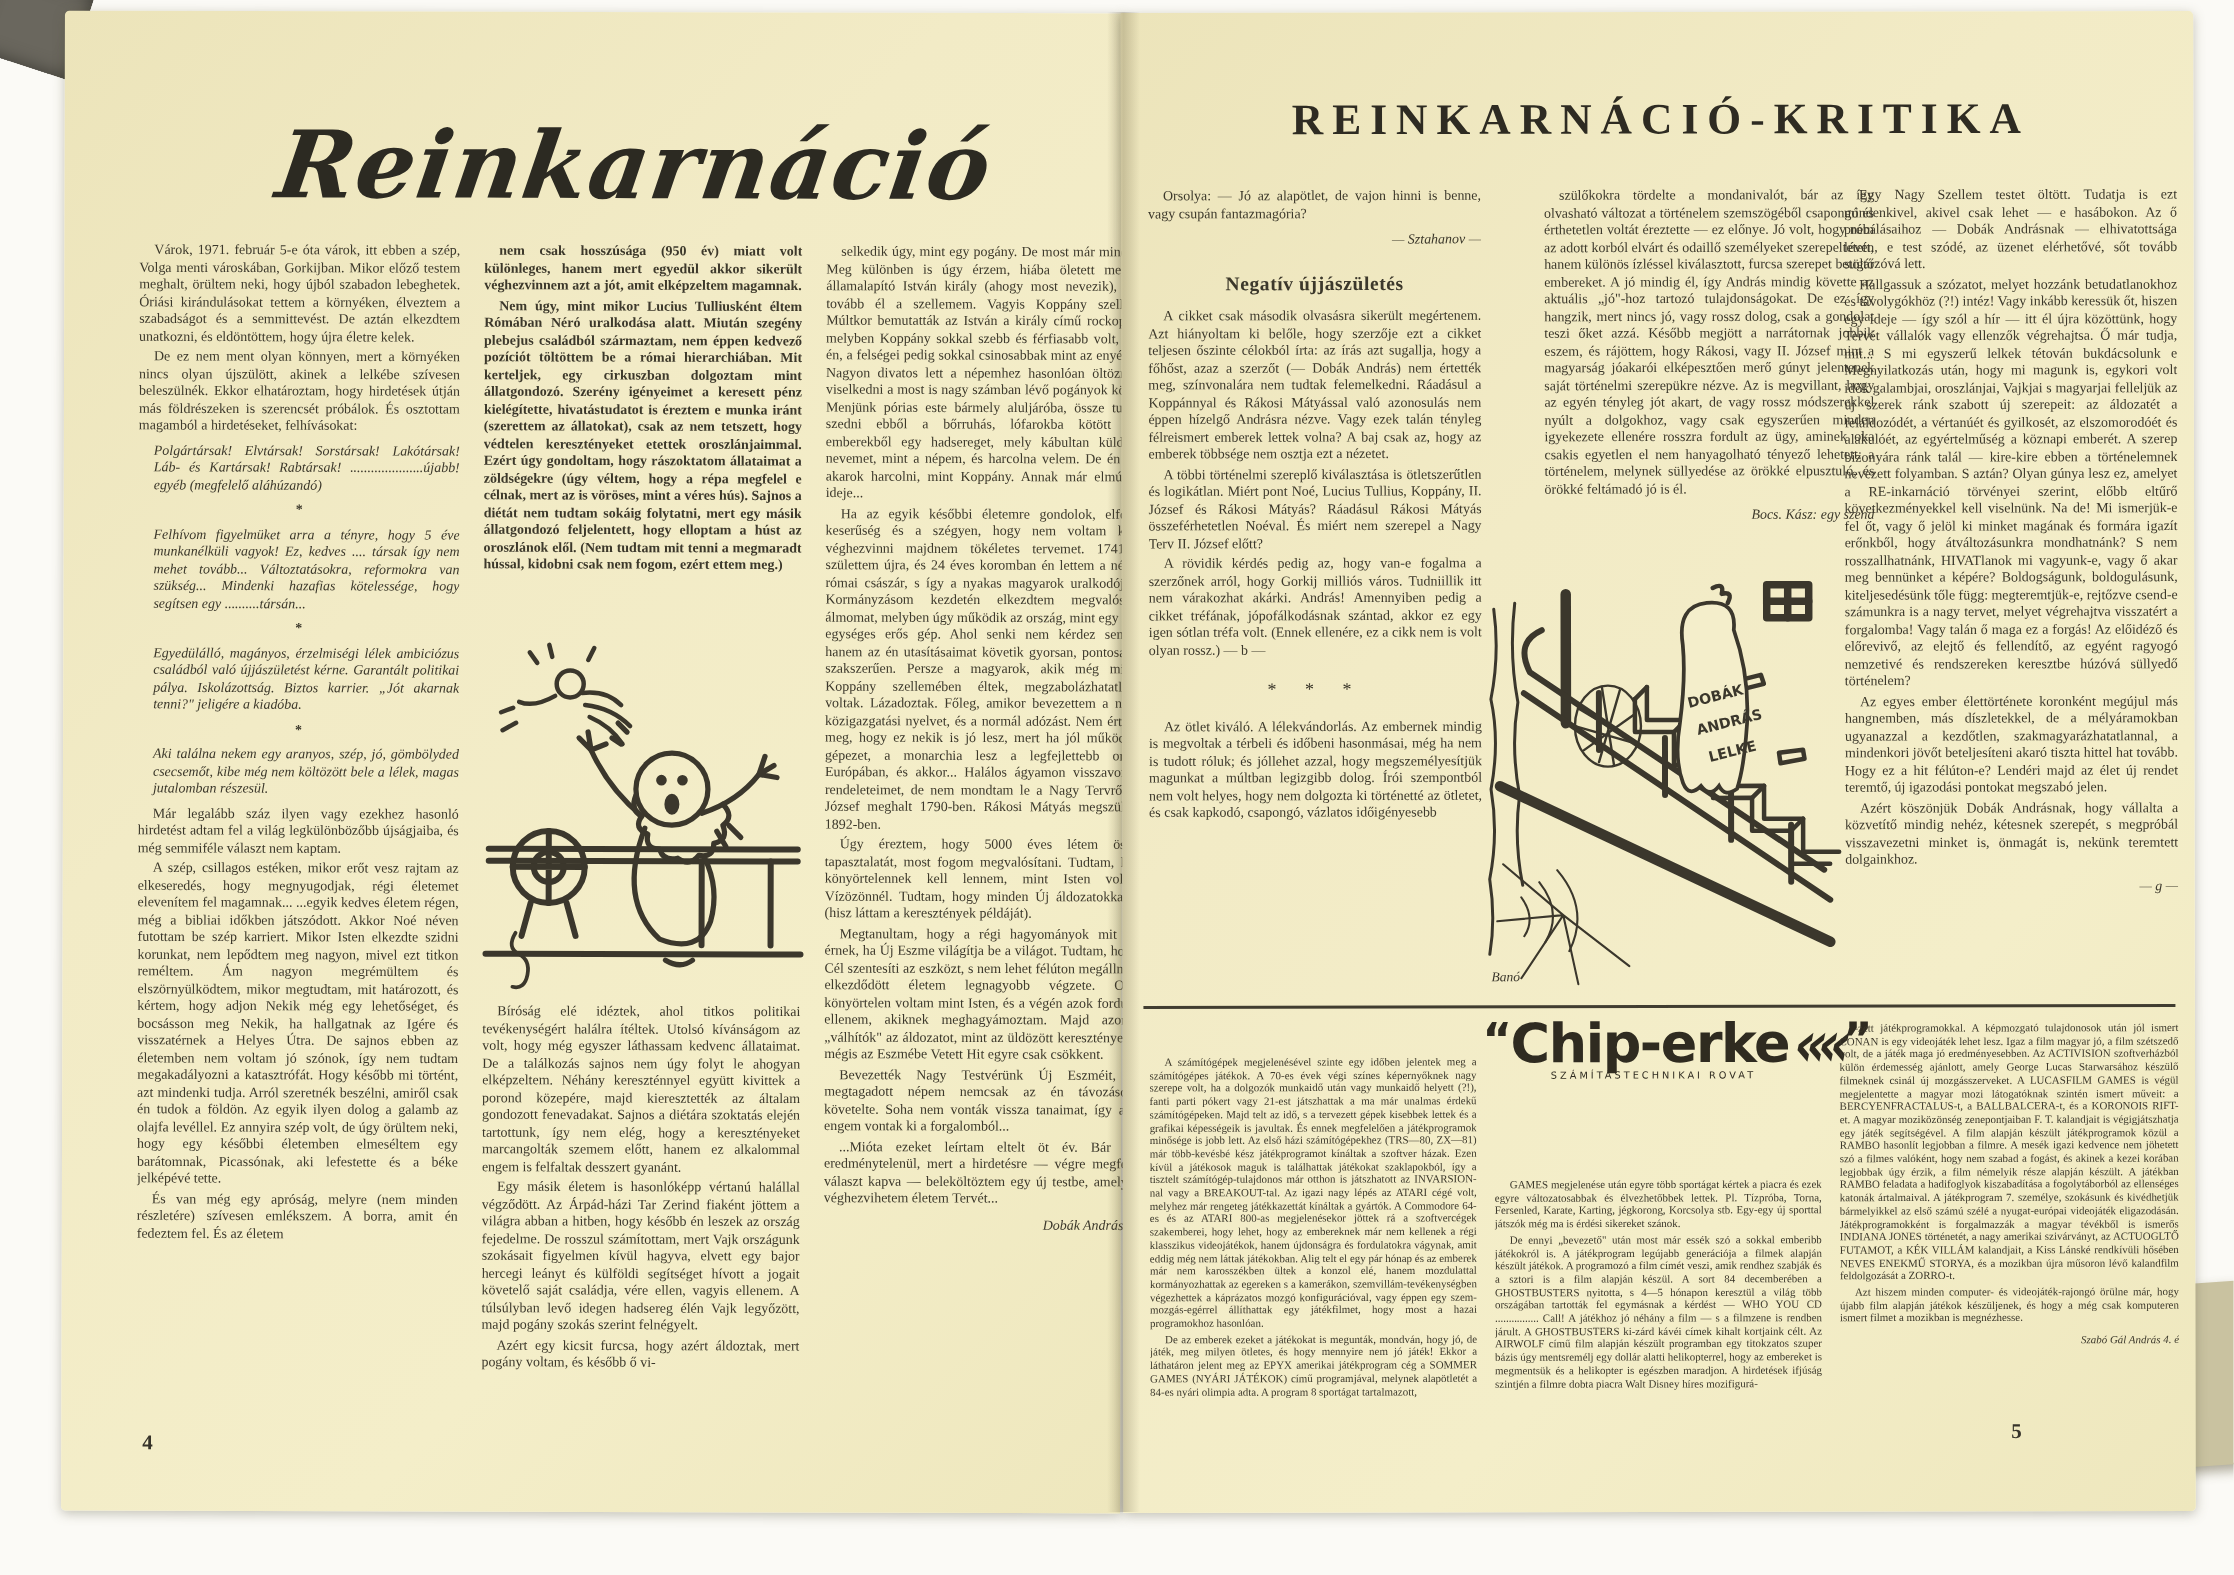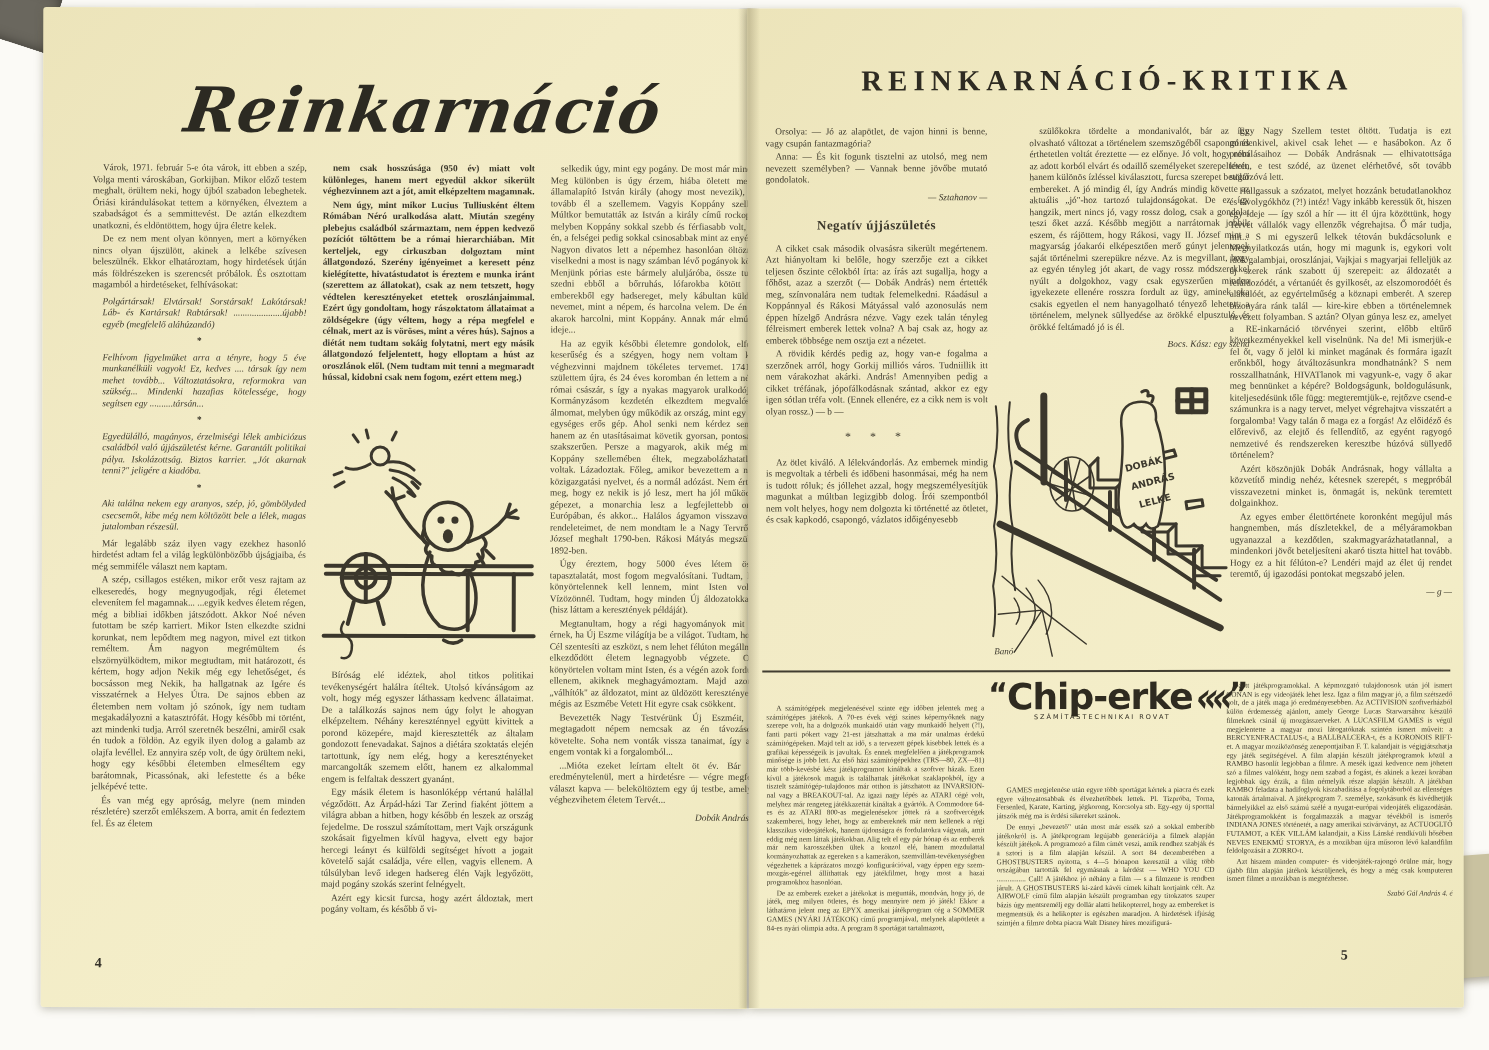--- a/index.html
+++ b/index.html
@@ -53,21 +53,21 @@
         <p>De ez nem ment olyan könnyen, mert a környéken nincs olyan újszülött, akinek a lelkébe szívesen beleszülnék. Ekkor elhatároztam, hogy hirdetések útján más földrészeken is szerencsét próbálok. És osztottam magamból a hirdetéseket, felhívásokat:</p>
         <p class="it">Polgártársak! Elvtársak! Sorstársak! Lakótársak! Láb- és Kartársak! Rabtársak! .....................újabb! egyéb (megfelelő aláhúzandó)</p>
         <p class="star">*</p>
         <p class="it">Felhívom figyelmüket arra a tényre, hogy 5 éve munkanélküli vagyok! Ez, kedves .... társak így nem mehet tovább... Változtatásokra, reformokra van szükség... Mindenki hazafias kötelessége, hogy segítsen egy ..........társán...</p>
         <p class="star">*</p>
         <p class="it">Egyedülálló, magányos, érzelmiségi lélek ambiciózus családból való újjászületést kérne. Garantált politikai pálya. Iskolázottság. Biztos karrier. „Jót akarnak tenni?" jeligére a kiadóba.</p>
         <p class="star">*</p>
         <p class="it">Aki találna nekem egy aranyos, szép, jó, gömbölyded csecsemőt, kibe még nem költözött bele a lélek, magas jutalomban részesül.</p>
         <p>Már legalább száz ilyen vagy ezekhez hasonló hirdetést adtam fel a világ legkülönbözőbb újságjaiba, és még semmiféle választ nem kaptam.</p>
         <p>A szép, csillagos estéken, mikor erőt vesz rajtam az elkeseredés, hogy megnyugodjak, régi életemet elevenítem fel magamnak... ...egyik kedves életem régen, még a bibliai időkben játszódott. Akkor Noé néven futottam be szép karriert. Mikor Isten elkezdte szidni korunkat, nem lepődtem meg nagyon, mivel ezt titkon reméltem. Ám nagyon megrémültem és elszörnyülködtem, mikor megtudtam, mit határozott, és kértem, hogy adjon Nekik még egy lehetőséget, és bocsásson meg Nekik, ha hallgatnak az Igére és visszatérnek a Helyes Útra. De sajnos ebben az életemben nem voltam jó szónok, így nem tudtam megakadályozni a katasztrófát. Hogy később mi történt, azt mindenki tudja. Arról szeretnék beszélni, amiről csak én tudok a földön. Az egyik ilyen dolog a galamb az olajfa levéllel. Ez annyira szép volt, de úgy örültem neki, hogy egy későbbi életemben elmeséltem egy barátomnak, Picassónak, aki lefestette és a béke jelképévé tette.</p>
-        <p>És van még egy apróság, melyre (nem minden részletére) szerzőt emlékszem. A borra, amit én fedeztem fel. És az életem</p>
+        <p>És van még egy apróság, melyre (nem minden részletére) szívesen emlékszem. A borra, amit én fedeztem fel. És az életem</p>
       </div>
 
     <div class="col" style="left:280px;top:155px;width:212px;height:265px;font-weight:bold;">
         <p>nem csak hosszúsága (950 év) miatt volt különleges, hanem mert egyedül akkor sikerült véghezvinnem azt a jót, amit elképzeltem magamnak.</p>
         <p>Nem úgy, mint mikor Lucius Tulliusként éltem Rómában Néró uralkodása alatt. Miután szegény plebejus családból származtam, nem éppen kedvező pozíciót töltöttem be a római hierarchiában. Mit kerteljek, egy cirkuszban dolgoztam mint állatgondozó. Szerény igényeimet a keresett pénz kielégítette, hivatástudatot is éreztem e munka iránt (szerettem az állatokat), csak az nem tetszett, hogy védtelen keresztényeket etettek oroszlánjaimmal. Ezért úgy gondoltam, hogy rászoktatom állataimat a zöldségekre (úgy véltem, hogy a répa megfelel e célnak, mert az is vöröses, mint a véres hús). Sajnos a diétát nem tudtam sokáig folytatni, mert egy másik állatgondozó feljelentett, hogy elloptam a húst az oroszlánok elől. (Nem tudtam mit tenni a megmaradt hússal, kidobni csak nem fogom, ezért ettem meg.)</p>
       </div>
 
     <svg class="illu" style="left:276px;top:418px;" width="222" height="238" viewBox="0 0 222 238">
 
       <g class="ink" stroke-width="3">
@@ -132,24 +132,24 @@
       </div>
 
     <div class="pageno" style="left:54px;top:948px;">4</div>
   </div>
 
   <div class="page page-right">
     <div class="title-caps">REINKARNÁCIÓ-KRITIKA</div>
 
     <div class="col" style="left:18px;top:118px;width:222px;height:540px;">
         <p>Orsolya: — Jó az alapötlet, de vajon hinni is benne, vagy csupán fantazmagória?</p>
-        <p>Anna: — És kit fogunk tisztelni az utolsó, meg nem nevezett személyben? — Vannak benne jövőbe mutató gondolatok.</p>
         <p class="rt">— Sztahanov —</p>
         <p class="sub">Negatív újjászületés</p>
         <p>A cikket csak második olvasásra sikerült megértenem. Azt hiányoltam ki belőle, hogy szerzője ezt a cikket teljesen őszinte célokból írta: az írás azt sugallja, hogy a főhőst, azaz a szerzőt (— Dobák András) nem értették meg, színvonalára nem tudtak felemelkedni. Ráadásul a Koppánnyal és Rákosi Mátyással való azonosulás nem éppen hízelgő Andrásra nézve. Vagy ezek talán tényleg félreismert emberek lettek volna? A baj csak az, hogy az emberek többsége nem osztja ezt a nézetet.</p>
+        <p>A többi történelmi szereplő kiválasztása is ötletszerűtlen és logikátlan. Miért pont Noé, Lucius Tullius, Koppány, II. József és Rákosi Mátyás? Ráadásul Rákosi Mátyás összeférhetetlen Noéval. És miért nem szerepel a Nagy Terv II. József előtt?</p>
         <p>A rövidik kérdés pedig az, hogy van-e fogalma a szerzőnek arról, hogy Gorkij milliós város. Tudniillik itt nem várakozhat akárki. András! Amennyiben pedig a cikket tréfának, jópofálkodásnak szántad, akkor ez egy igen sótlan tréfa volt. (Ennek ellenére, ez a cikk nem is volt olyan rossz.) — b —</p>
         <p class="stars">*  *  *</p>
         <p>Az ötlet kiváló. A lélekvándorlás. Az embernek mindig is megvoltak a térbeli és időbeni hasonmásai, még ha nem is tudott róluk; és jóllehet azzal, hogy megszemélyesítjük magunkat a múltban legizgibb dolog. Írói szempontból nem volt helyes, hogy nem dolgozta ki történetté az ötletet, és csak kapkodó, csapongó, vázlatos időigényesebb</p>
       </div>
 
     <div class="col" style="left:250px;top:118px;width:220px;height:248px;margin-left:32px;">
         <p>szülőkokra tördelte a mondanivalót, bár az így olvasható változat a történelem szemszögéből csapongó és érthetetlen voltát éreztette — ez előnye. Jó volt, hogy nem az adott korból elvárt és odaillő személyeket szerepeltetett, hanem különös ízléssel kiválasztott, furcsa szerepet betöltő embereket. A jó mindig él, így András mindig követte az aktuális „jó"-hoz tartozó tulajdonságokat. De ez így hangzik, mert nincs jó, vagy rossz dolog, csak a gondolat teszi őket azzá. Később megjött a narrátornak jobbik eszem, és rájöttem, hogy Rákosi, vagy II. József mint a magyarság jóakarói elképesztően merő gúnyt jelentenek saját történelmi szerepükre nézve. Az is megvillant, hogy az egyén tényleg jót akart, de vagy rossz módszerekkel nyúlt a dolgokhoz, vagy csak egyszerűen minden igyekezete ellenére rosszra fordult az ügy, aminek oka csakis egyetlen el nem hanyagolható tényező lehetett: a történelem, melynek süllyedése az örökké elpusztuló, és örökké feltámadó jó is él.</p>
         <p class="rt">Bocs. Kász: egy szend</p>
       </div>
 
@@ -205,22 +205,22 @@
         <path d="M62 244 l-40 -34 M62 244 l-44 4 M62 244 l-28 42 M62 244 l10 46 M62 244 l44 34"></path>
         <path d="M34 232 q10 14 2 26 M46 222 q16 20 4 40 M58 214 q22 26 8 54"></path>
       </g>
 
       <text x="14" y="288" font-size="9" font-style="italic" fill="#3b372c" font-family="Liberation Serif, serif">Banó</text>
     </svg>
 
     <div class="col" style="left:482px;top:118px;width:222px;height:540px;">
         <p>Egy Nagy Szellem testet öltött. Tudatja is ezt mindenkivel, akivel csak lehet — e hasábokon. Az ő próbálásaihoz — Dobák Andrásnak — elhivatottsága lévén, e test szódé, az üzenet elérhetővé, sőt tovább sugárzóvá lett.</p>
         <p>Hallgassuk a szózatot, melyet hozzánk betudatlanokhoz és távolygókhöz (?!) intéz! Vagy inkább keressük őt, hiszen egy ideje — így szól a hír — itt él újra közöttünk, hogy Tervét vállalók vagy ellenzők végrehajtsa. Ő már tudja, mit... S mi egyszerű lelkek tétován bukdácsolunk e Megnyilatkozás után, hogy mi magunk is, egykori volt idők galambjai, oroszlánjai, Vajkjai s magyarjai felleljük az új szerek ránk szabott új szerepeit: az áldozatét a feláldozódét, a vértanúét és gyilkosét, az elszomorodóét és alakulóét, az egyértelműség a köznapi emberét. A szerep bizonyára ránk talál — kire-kire ebben a történelemnek nevezett folyamban. S aztán? Olyan gúnya lesz ez, amelyet a RE-inkarnáció törvényei szerint, előbb eltűrő következményekkel kell viselnünk. Na de! Mi ismerjük-e fel őt, vagy ő jelöl ki minket magának és formára igazít erőnkből, hogy átváltozásunkra mondhatnánk? S nem rosszallhatnánk, HIVATlanok mi vagyunk-e, vagy ő akar meg bennünket a képére? Boldogságunk, boldogulásunk, kiteljesedésünk tőle függ: megteremtjük-e, rejtőzve csend-e számunkra is a nagy tervet, melyet végrehajtva visszatért a forgalomba! Vagy talán ő maga ez a forgás! Az előidéző és előrevivő, az elejtő és fellendítő, az egyént ragyogó nemzetivé és rendszereken keresztbe húzóvá süllyedő történelem?</p>
+        <p>Az egyes ember élettörténete koronként megújul más hangnemben, más díszletekkel, de a mélyáramokban ugyanazzal a kezdőtlen, szakmagyarázhatatlannal, a mindenkori jövőt beteljesíteni akaró tiszta hittel hat tovább. Hogy ez a hit félúton-e? Lendéri majd az élet új rendet teremtő, új igazodási pontokat megszabó jelen.</p>
         <p>Azért köszönjük Dobák Andrásnak, hogy vállalta a közvetítő mindig nehéz, kétesnek szerepét, s megpróbál visszavezetni minket is, önmagát is, nekünk teremtett dolgainkhoz.</p>
-        <p>Az egyes ember élettörténete koronként megújul más hangnemben, más díszletekkel, de a mélyáramokban ugyanazzal a kezdőtlen, szakmagyarázhatatlannal, a mindenkori jövőt beteljesíteni akaró tiszta hittel hat tovább. Hogy ez a hit félúton-e? Lendéri majd az élet új rendet teremtő, új igazodási pontokat megszabó jelen.</p>
         <p class="rt">— g —</p>
       </div>
 
     <div class="rule" style="left:14px;top:662px;width:688px;"></div>
 
     <div class="logo-box">
       <div class="logo-main">
         <span class="logo-q">“</span><span>Chip-erke</span><span class="logo-chev">««</span><span class="logo-q">”</span>
       </div>
       <div class="logo-sub">SZÁMÍTÁSTECHNIKAI ROVAT</div>

